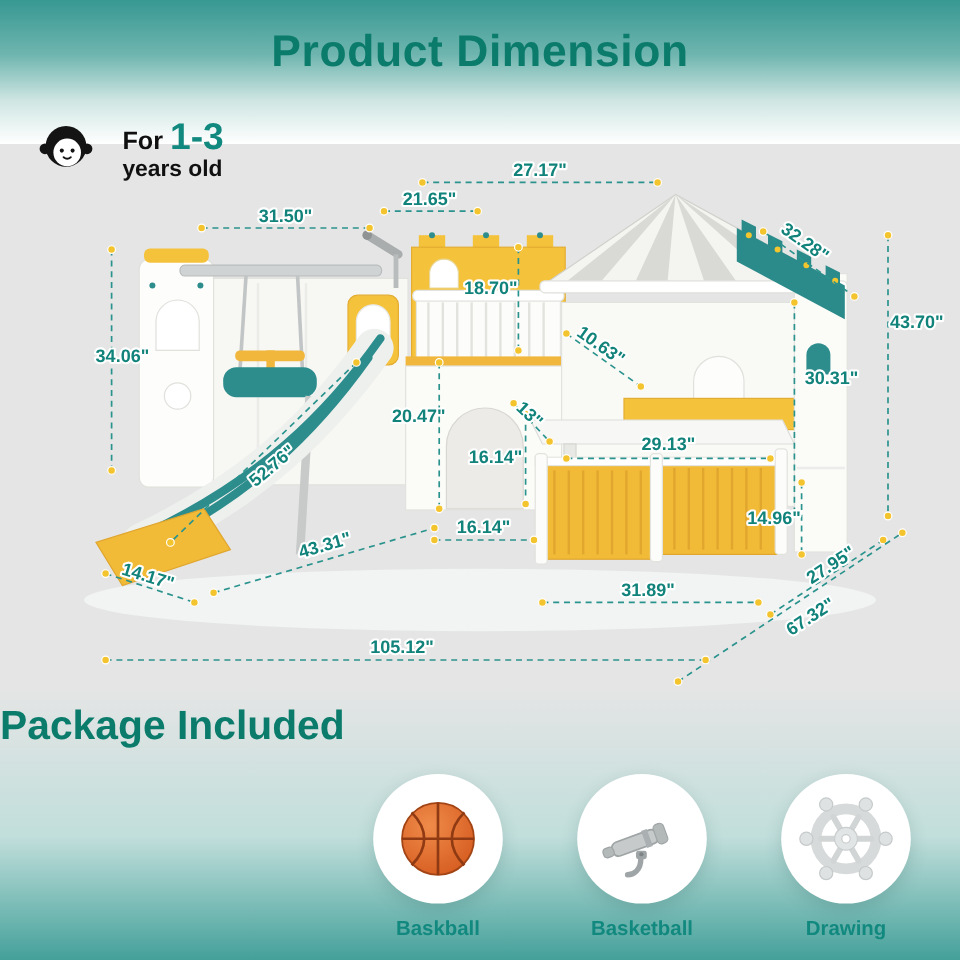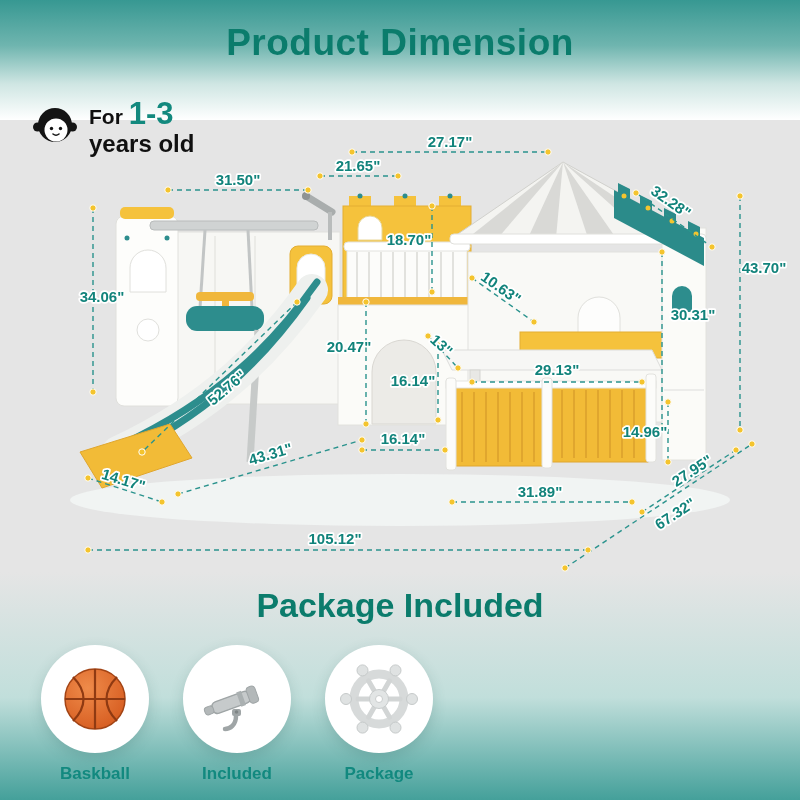--- a/index.html
+++ b/index.html
@@ -5,36 +5,36 @@
   * { margin:0; padding:0; box-sizing:border-box; }
   html,body { width:800px; }
   body { font-family:"Liberation Sans", sans-serif; background:#ffffff; }
   .page { position:relative; width:800px; height:800px; overflow:hidden; background:#e5e5e5; }
 
   .banner-top { position:absolute; top:0; left:0; width:800px; height:120px;
     background:linear-gradient(180deg,#379892 0%,#6fb5af 38%,#cfe6e3 70%,#ffffff 100%); }
   .page-title { position:absolute; top:22px; left:0; width:800px; text-align:center;
     font-size:37px; font-weight:bold; color:#0b7c6c; letter-spacing:.5px; }
 
-  .age-badge { position:absolute; top:96px; left:30px; display:flex; align-items:center; gap:9px; }
+  .age-badge { position:absolute; top:96px; left:30px; display:flex; align-items:center; gap:22px; }
   .age-text .line1 { font-size:21px; font-weight:bold; color:#101010; line-height:1.15; }
   .age-text .line1 .age-num { font-size:31px; color:#12897e; }
-  .age-text .line2 { font-size:24px; font-weight:bold; color:#101010; line-height:1.0; }
+  .age-text .line2 { font-size:19px; font-weight:bold; color:#101010; line-height:1.0; }
 
   .scene { position:absolute; top:0; left:0; }
   .dim { stroke:#2a938d; stroke-width:1.4; stroke-dasharray:5 4; fill:none;
     marker-start:url(#dot); marker-end:url(#dot); }
   .dimlabel { font-family:"Liberation Sans", sans-serif; font-size:15px; font-weight:bold;
     fill:#11837b; stroke:#ffffff; stroke-width:3.5px; paint-order:stroke;
     stroke-linejoin:round; text-anchor:middle; }
 
   .bottom-section { position:absolute; left:0; top:572px; width:800px; height:228px;
     background:linear-gradient(180deg, rgba(255,255,255,0) 0%, rgba(189,222,218,0.9) 55%, #44a09a 100%); }
-  .package-title { text-align:center; font-size:34px; font-weight:bold; color:#0b7c6c; padding-top:14px; }
-  .package-items { display:flex; justify-content:flex-start; padding:0 24px; margin-top:20px; }
+  .package-title { font-size:34px; font-weight:bold; color:#0b7c6c; padding-top:14px; }
+  .package-items { display:flex; justify-content:flex-end; padding:0 24px; margin-top:20px;gap:28px; }
   .package-item { width:142px; display:flex; flex-direction:column; align-items:center; }
   .item-circle { width:108px; height:108px; border-radius:50%; background:#ffffff;
     box-shadow:0 5px 14px rgba(40,90,85,.20); display:flex; align-items:center; justify-content:center; }
   .item-label { margin-top:11px; font-size:17px; font-weight:bold; color:#12897f; text-align:center; white-space:nowrap; }
 </style>
 </head>
 <body>
 
 <div class="page">
 
@@ -275,21 +275,21 @@
               <rect x="16" y="38" width="40" height="12" rx="5" fill="#c6cacb" stroke="#9fa5a6" stroke-width="1.5"></rect>
               <rect x="54" y="35.5" width="9" height="17" rx="3.5" fill="#b3b8b9" stroke="#9fa5a6"></rect>
               <rect x="8" y="40" width="9" height="8" rx="3" fill="#b3b8b9" stroke="#9fa5a6"></rect>
               <rect x="44" y="36.5" width="5" height="15" fill="#aab0b1"></rect>
             </g>
             <rect x="37" y="52" width="9" height="7" rx="2" fill="#9fa5a6"></rect>
             <circle cx="41.5" cy="55" r="1.8" fill="#7e8485"></circle>
             <path d="M41,59 C41,68 35,72 30,72" stroke="#9fa5a6" stroke-width="4.5" fill="none" stroke-linecap="round"></path>
           </svg>
         </div>
-        <div class="item-label">Included</div>
+        <div class="item-label">Basketball</div>
       </div>
 
       <div class="package-item">
         <div class="item-circle">
           <svg width="84" height="84" viewBox="0 0 84 84">
             <circle cx="42" cy="42" r="25" fill="none" stroke="#d7dada" stroke-width="9"></circle>
             <g stroke="#d2d5d5" stroke-width="5" stroke-linecap="round">
               <line x1="51" y1="42" x2="63" y2="42"></line>
                 <line x1="33" y1="42" x2="21" y2="42"></line>
               <line x1="46.5" y1="49.8" x2="52.5" y2="60.2"></line>
@@ -302,20 +302,20 @@
                 <circle cx="9" cy="42" r="5.5"></circle>
               <circle cx="58.5" cy="70.6" r="5.5"></circle>
                 <circle cx="25.5" cy="70.6" r="5.5"></circle>
               <circle cx="58.5" cy="13.4" r="5.5"></circle>
                 <circle cx="25.5" cy="13.4" r="5.5"></circle>
             </g>
             <circle cx="42" cy="42" r="9.5" fill="#e2e5e5" stroke="#c9cdcd"></circle>
             <circle cx="42" cy="42" r="3.5" fill="#ffffff" stroke="#c9cdcd"></circle>
           </svg>
         </div>
-        <div class="item-label">Package</div>
+        <div class="item-label">Drawing</div>
       </div>
 
 
     </div>
   </div>
 
 </div>
 
 </body></html>

